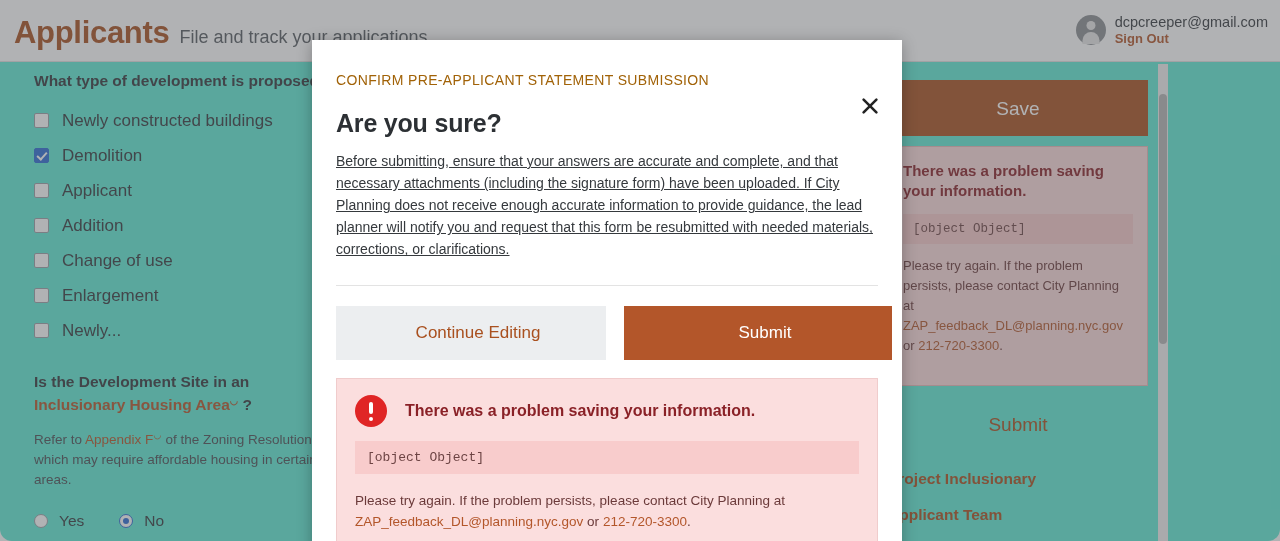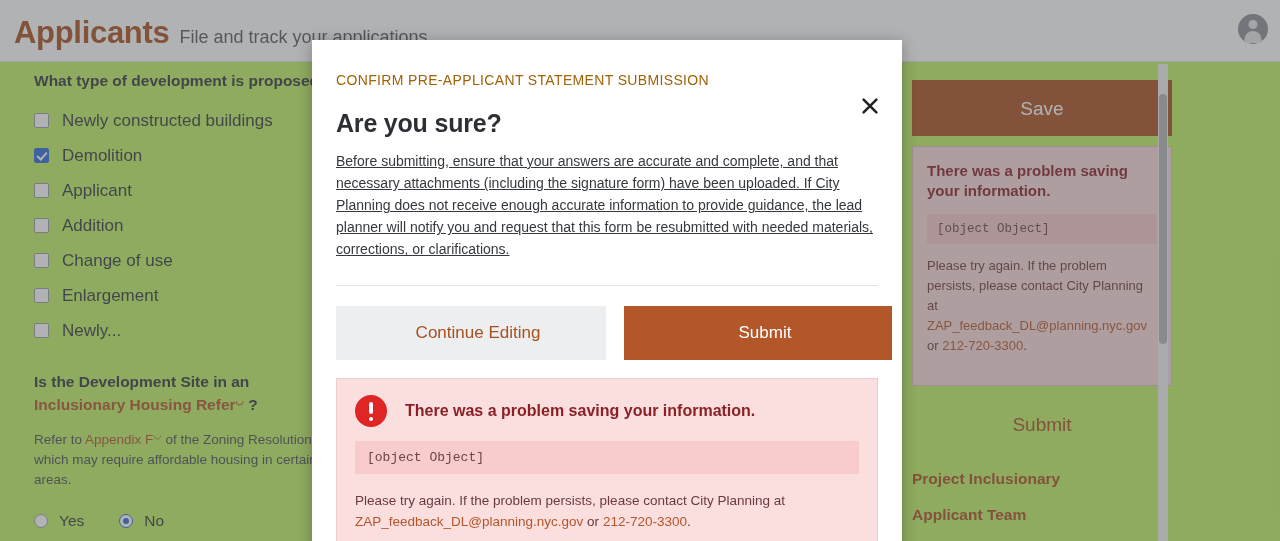--- a/index.html
+++ b/index.html
@@ -8,21 +8,22 @@
     width: 1280px; height: 541px;
     overflow: hidden;
     font-family: "Liberation Sans", sans-serif;
     background: #ffffff;
   }
 
   
   #page {
     position: absolute;
     inset: 0;
-    background: #bef264;
+    background: #5eead4;
+    border-radius: 12px;
   }
 
   .page-header {
     position: absolute;
     left: 0; top: 0; right: 0;
     height: 62px;
     background: #ffffff;
     border-bottom: 1px solid #e2e2e2;
   }
   .brand {
@@ -186,21 +187,21 @@
   }
   .radio-label {
     font-size: 15.5px;
     color: #35393d;
     margin-right: 24px;
   }
 
   
   .side-col {
     position: absolute;
-    right: 108px; top: 80px;
+    right: 132px; top: 80px;
     width: 260px;
   }
   .side-btn {
     display: block;
     width: 100%;
     height: 56px;
     line-height: 56px;
     text-align: center;
     font-size: 19px;
     border: none;
@@ -409,20 +410,24 @@
 <div id="page">
 
   <div class="page-header">
     <div class="brand">
       <span class="brand-title">Applicants</span>
       <span class="brand-sub">File and track your applications</span>
     </div>
 
     <div class="account">
       <div class="avatar"></div>
+      <div class="account-text">
+        <span class="account-email">dcpcreeper@gmail.com</span>
+        <span class="account-signout">Sign Out</span>
+      </div>
     </div>
   </div>
 
   <div class="form-col">
     <p class="q-legend">What type of development is proposed?</p>
 
     <div class="check-row">
       <span class="cb"></span>
       <span class="check-label">Newly constructed buildings</span>
     </div>
@@ -445,21 +450,21 @@
     <div class="check-row">
       <span class="cb"></span>
       <span class="check-label">Enlargement</span>
     </div>
     <div class="check-row">
       <span class="cb"></span>
       <span class="check-label">Newly...</span>
     </div>
 
     <div class="q-block">
-      <p class="q-title"><span>Is the Development Site in an </span><span class="lnk">Inclusionary Housing Refer</span><span class="ext lnk">◡</span><span> ?</span></p>
+      <p class="q-title"><span>Is the Development Site in an </span><span class="lnk">Inclusionary Housing Area</span><span class="ext lnk">◡</span><span> ?</span></p>
 
       <p class="q-help"><span>Refer to </span><span class="lnk">Appendix F</span><span class="ext lnk">◡</span><span> of the Zoning Resolution, which may require affordable housing in certain areas.</span></p>
 
       <div class="radio-row">
         <span class="radio"></span>
         <span class="radio-label">Yes</span>
         <span class="radio sel"></span>
         <span class="radio-label">No</span>
       </div>
     </div>

